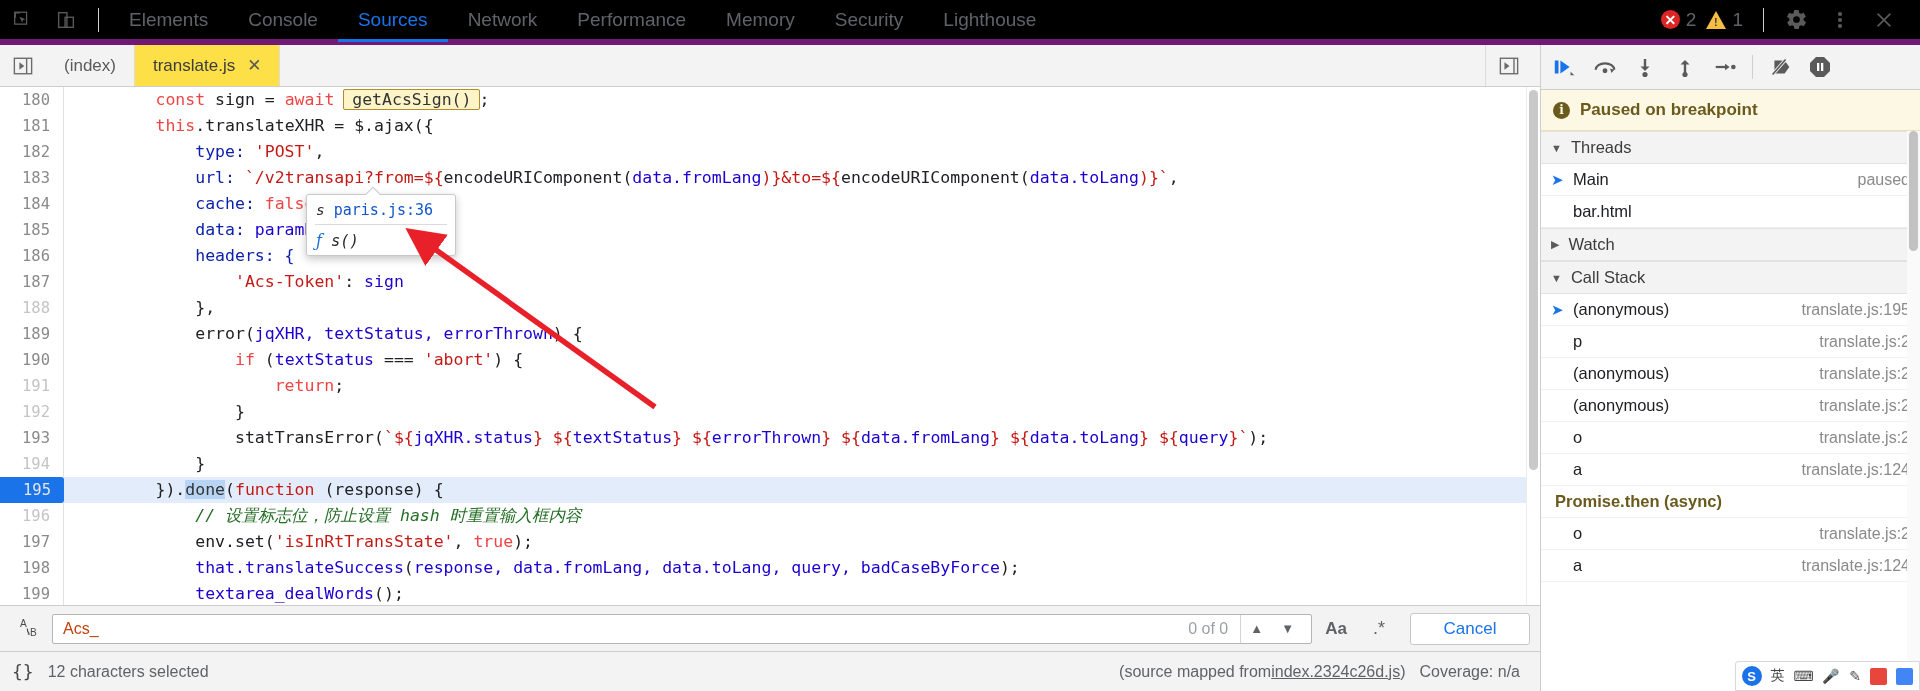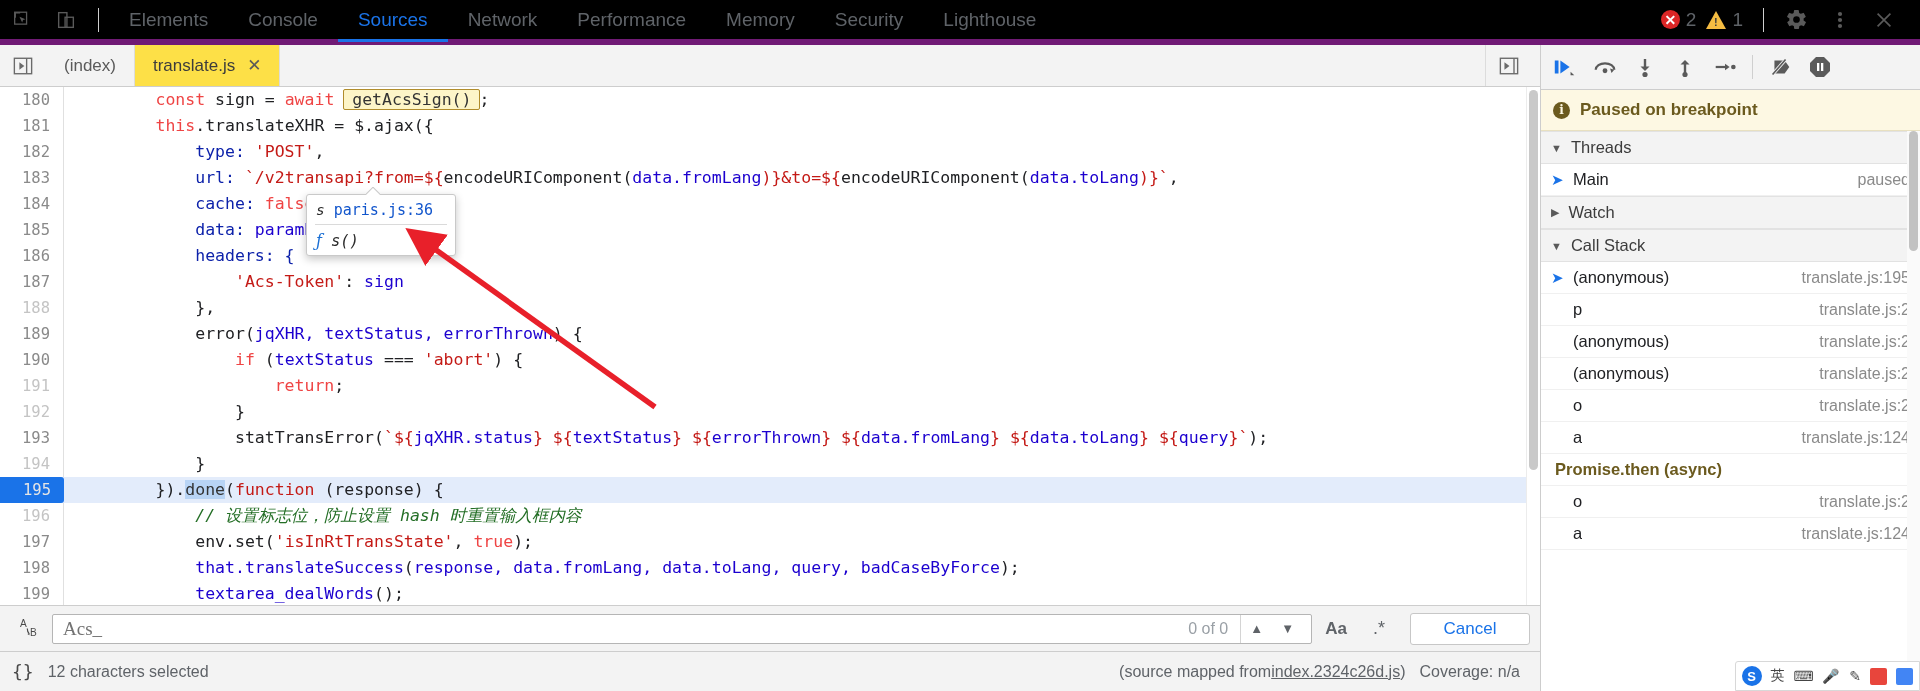--- a/index.html
+++ b/index.html
@@ -129,22 +129,22 @@
   .searchbar{
     height:46px;flex:0 0 46px;background:#f3f3f3;border-top:1px solid #cdcdcd;
     display:flex;align-items:center;padding:0 10px;box-sizing:border-box;
   }
   .sb-icon{width:42px;display:flex;align-items:center;justify-content:center;color:#4a4a4a;}
   .sb-field{
     flex:1;height:30px;background:#fff;border:1px solid #b5b5b5;border-radius:2px;
     display:flex;align-items:center;padding:0 8px;box-sizing:border-box;
   }
   .sb-field input{
-    border:none;outline:none;flex:1;font-size:19px;color:#737373;
-    font-family:Liberation Serif, serif;background:transparent;
+    border:none;outline:none;flex:1;font-size:16px;color:#c2410c;
+    font-family:Liberation Sans, sans-serif;background:transparent;
   }
   .sb-count{color:#9aa0a6;font-size:16px;padding:0 12px;white-space:nowrap;}
   .sb-vsep{width:1px;height:28px;background:#d4d4d4;}
   .sb-step{width:31px;display:flex;align-items:center;justify-content:center;color:#5f6368;font-size:13px;}
   .sb-toggle{padding:0 13px;font-size:17px;font-weight:bold;color:#5f6368;}
   .sb-toggle.regex{font-weight:normal;font-size:18px;}
   .sb-cancel{
     margin-left:12px;height:30px;min-width:118px;background:#fff;border:1px solid #c7c7c7;border-radius:3px;
     display:flex;align-items:center;justify-content:center;color:#1a73e8;font-size:17px;
   }
@@ -427,20 +427,24 @@
       <div class="dbg-scroll">
         <div class="sec-head">
           <span class="tri">▼</span>
           <span>Threads</span>
         </div>
         <div class="row">
           <span class="marker">➤</span>
           <span class="nm">Main</span>
           <span class="loc">paused</span>
         </div>
+        <div class="row">
+          <span class="marker"></span>
+          <span class="nm">bar.html</span>
+        </div>
 
         <div class="sec-head">
           <span class="tri">▶</span>
           <span>Watch</span>
         </div>
 
         <div class="sec-head">
           <span class="tri">▼</span>
           <span>Call Stack</span>
         </div>

